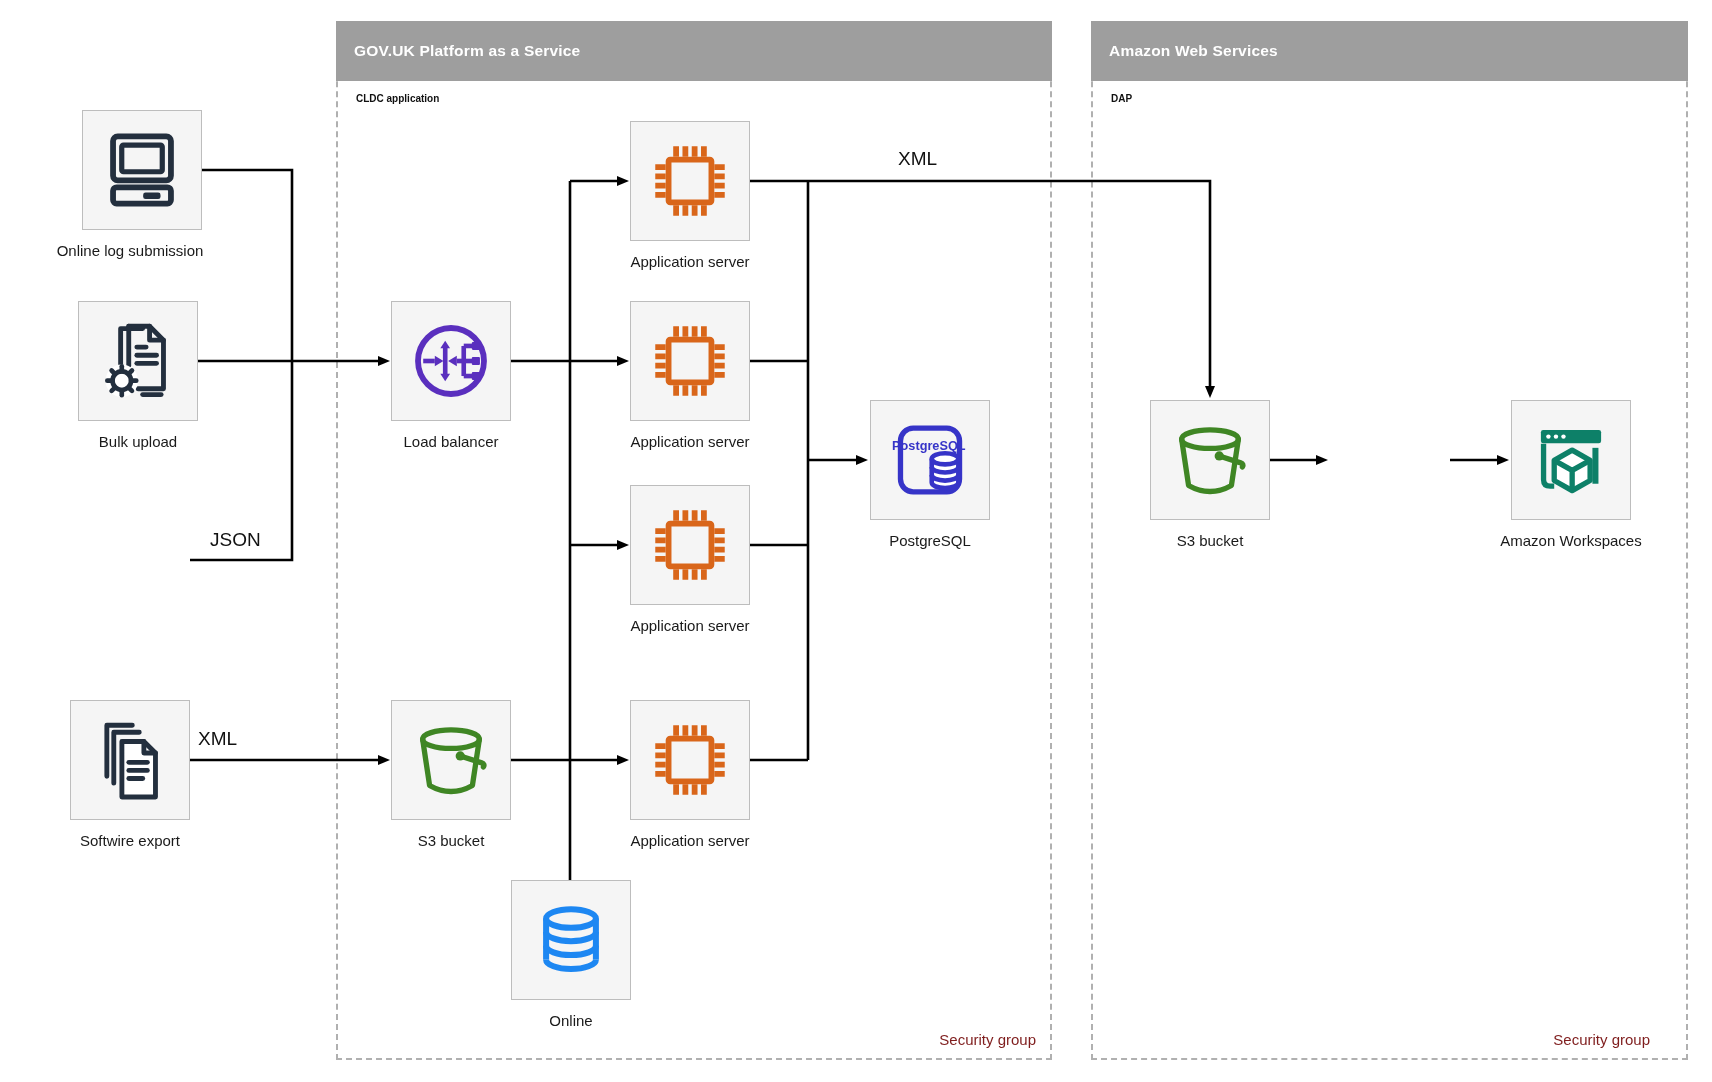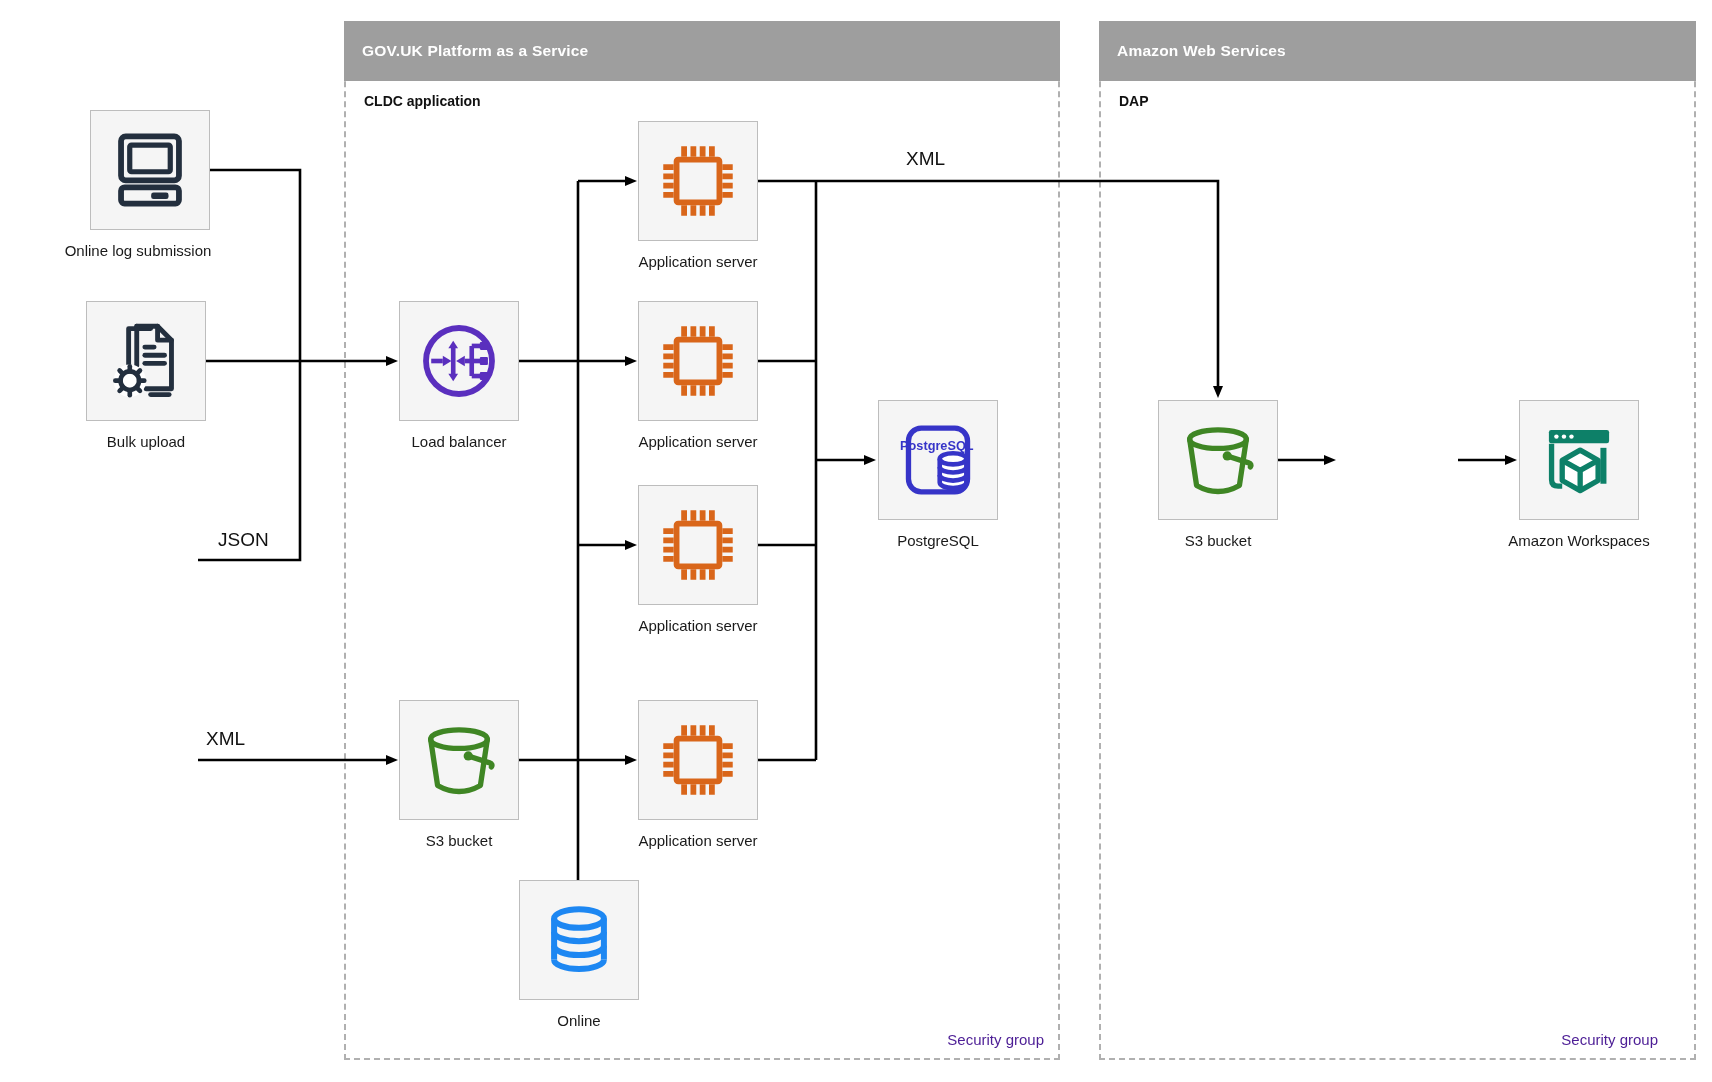--- a/index.html
+++ b/index.html
@@ -1,41 +1,41 @@
 <!DOCTYPE html>
 <html><head>
 <meta charset="utf-8">
 <style>
   html,body{margin:0;padding:0;}
   body{
     width:1712px;height:1082px;background:#ffffff;
     font-family:"Liberation Sans", sans-serif;
     position:relative;overflow:hidden;
   }
-  .canvas{position:absolute;left:8px;top:0;width:1369px;height:1082px;}
+  .canvas{position:absolute;left:0;top:0;width:1369px;height:1082px;}
 
   
   .container{
     position:absolute;box-sizing:border-box;
     border:2px dashed #b0b0b0;border-top:none;
     background:transparent;
   }
   .container .hdr{
     position:absolute;left:-2px;right:-2px;top:0;height:60px;
     background:#9e9e9e;color:#ffffff;
     font-size:15.5px;font-weight:bold;line-height:60px;
     padding-left:18px;letter-spacing:.2px;
   }
   .container .sublabel{
     position:absolute;left:18px;top:72px;
-    font-size:14px;font-weight:bold;color:#111111;
+    font-size:10px;font-weight:bold;color:#111111;
   }
   .container .footer{
     position:absolute;bottom:10px;
-    font-size:15px;color:#4c1d95;
+    font-size:15px;color:#7f1d1d;
   }
   .footer-paas{right:14px;}
   .footer-aws{right:36px;}
 
   
   svg.wires{position:absolute;left:0;top:0;pointer-events:none;}
 
   
   .node{position:absolute;}
   .nodebox{
@@ -150,20 +150,36 @@
             <path d="M24 47 V42.5"></path>
               <path d="M29.7 49.3 L32.8 46.2"></path>
           </g>
         </g>
       </svg>
     </div>
     <div class="nodelabel">Bulk upload</div>
   </div>
 
 
+  <div class="node" style="left:70px;top:700px;">
+    <div class="nodebox">
+      <svg viewBox="0 0 76 76" width="88" height="88">
+        <g fill="none" stroke="#232f3e" stroke-width="4.2" stroke-linejoin="round" stroke-linecap="round">
+          <path d="M18 52 V8 H40"></path>
+          <path d="M24 58 V14 H46"></path>
+          <path d="M31 22 H50 L60 32 V70 H31 Z" fill="#ffffff"></path>
+          <path d="M50 22 V32 H60"></path>
+          <path d="M37 40 H53"></path>
+            <path d="M37 47 H53"></path>
+            <path d="M37 54 H49"></path>
+        </g>
+      </svg>
+    </div>
+    <div class="nodelabel">Softwire export</div>
+  </div>
 
   <div class="node" style="left:391px;top:301px;">
     <div class="nodebox">
       <svg viewBox="0 0 76 76" width="88" height="88">
         <circle cx="38" cy="38" r="28.5" fill="none" stroke="#5a2fbe" stroke-width="5"></circle>
         <g stroke="#5a2fbe" fill="none" stroke-width="4">
           <path d="M14 38 H24"></path>
           <path d="M33 26 V50"></path>
           <path d="M43 38 H49"></path>
           <path d="M49 25 V51"></path>

